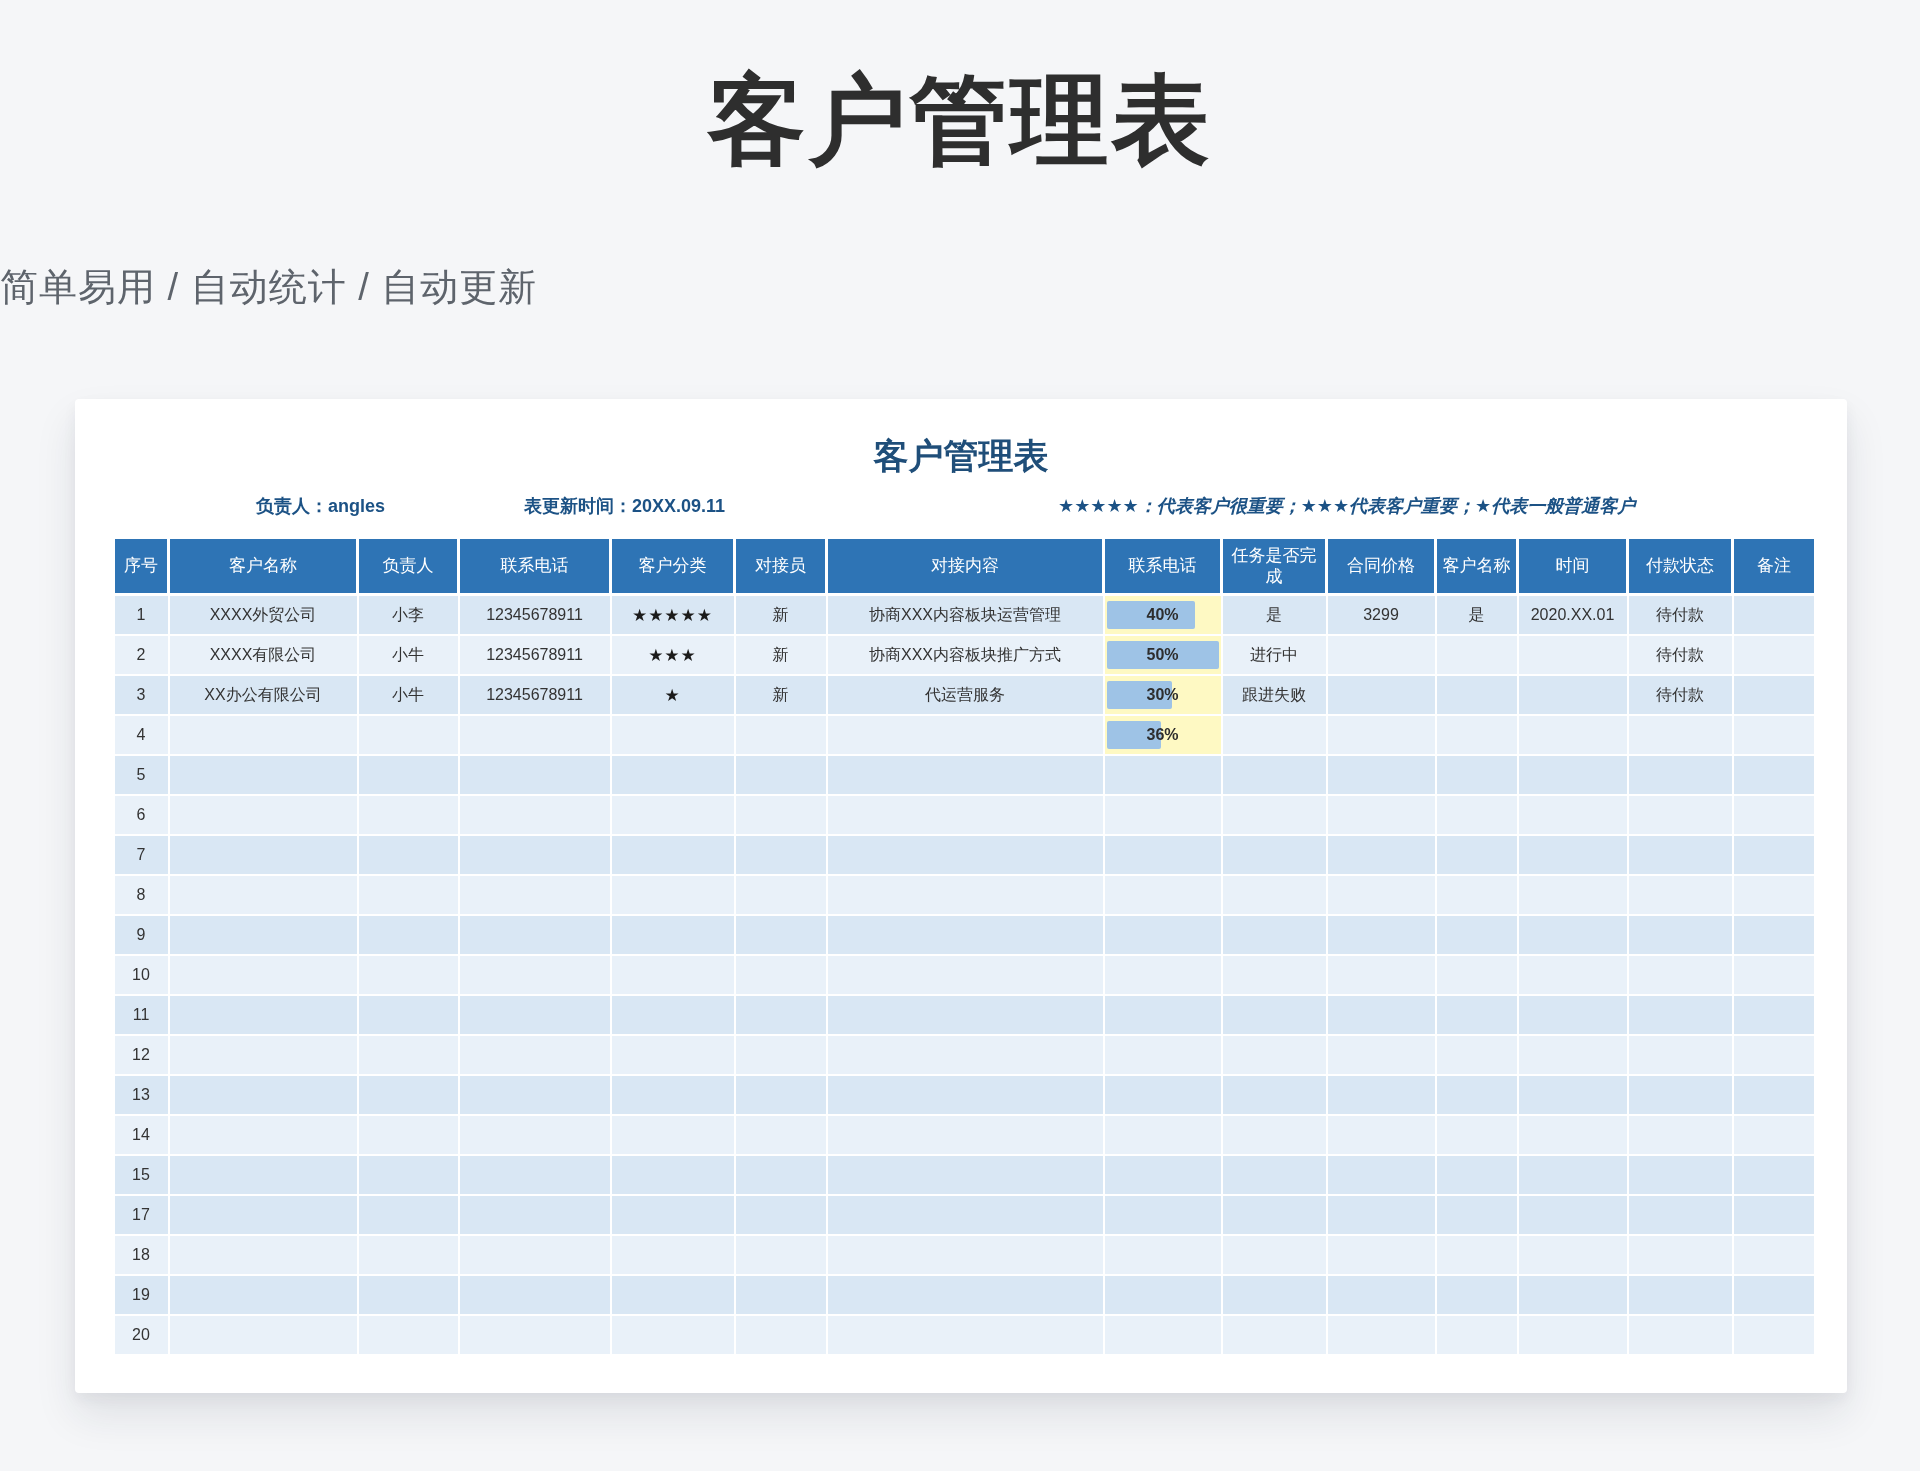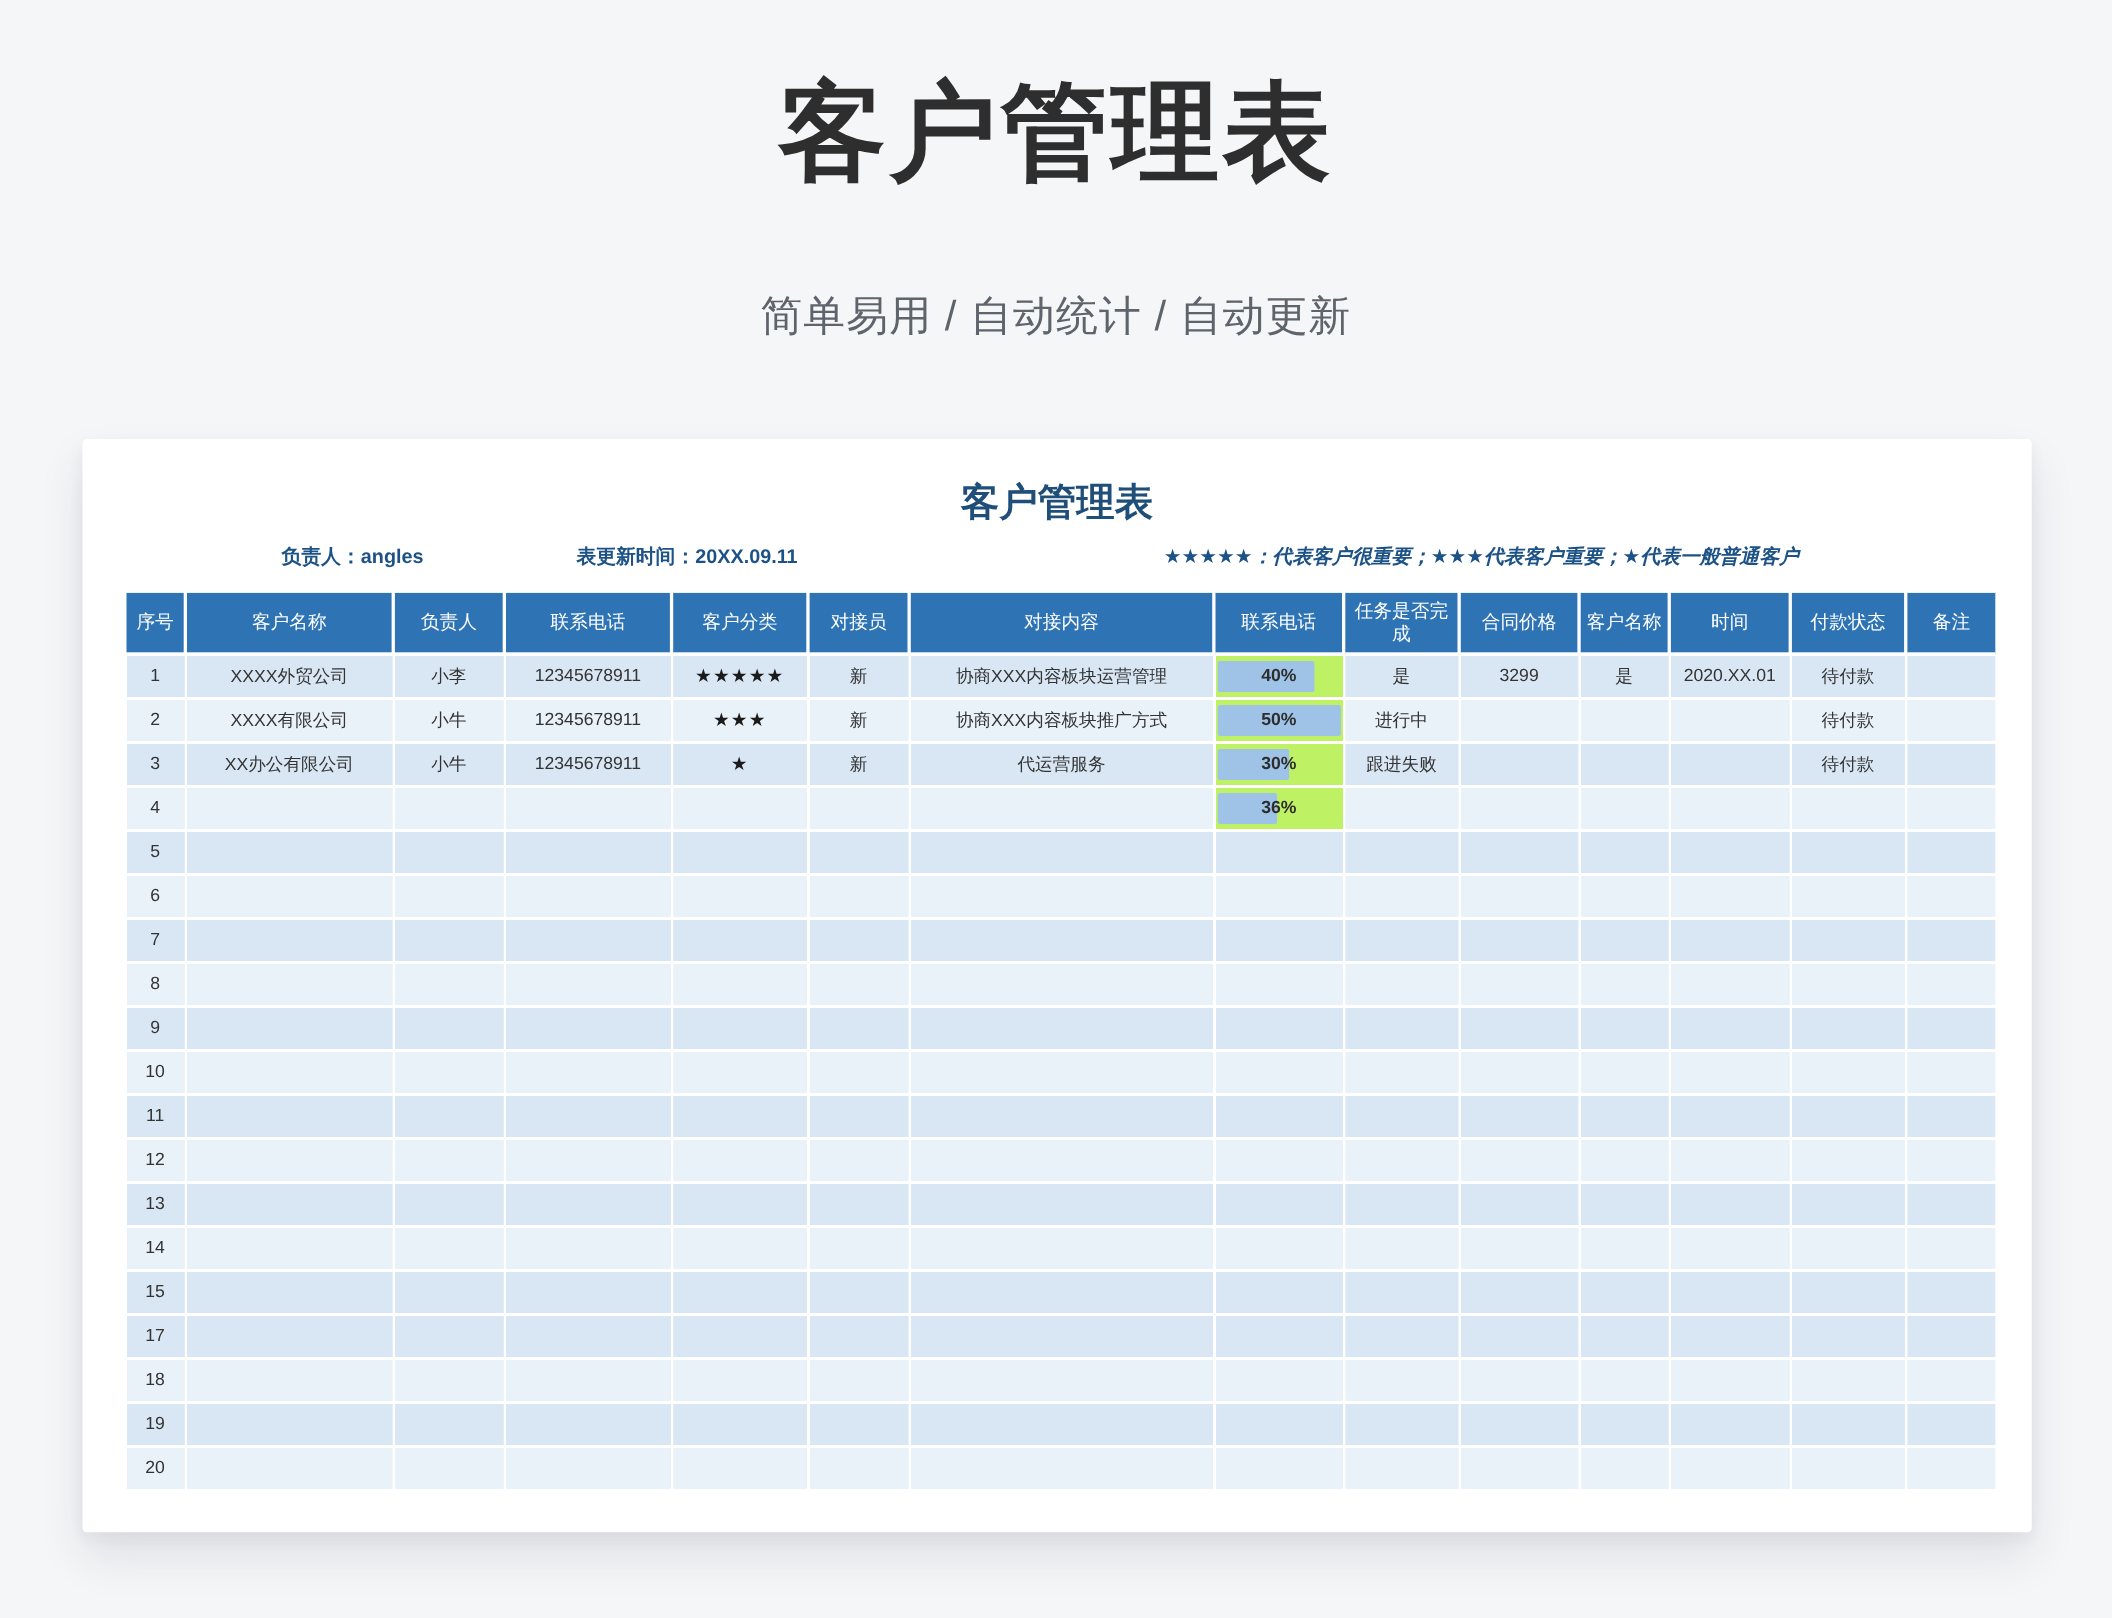--- a/index.html
+++ b/index.html
@@ -9,21 +9,21 @@
     font-family:"Liberation Sans","DejaVu Sans",sans-serif;
     position:relative;overflow:hidden;
   }
   .main-title{
     position:absolute;top:56px;left:0;width:1920px;
     text-align:center;font-size:98px;font-weight:900;
     color:#2e2e2e;letter-spacing:3px;line-height:1.32;
   }
   .subtitle{
     position:absolute;top:262px;left:0;width:1920px;
-    text-align:center;font-size:38px;color:#5e646c;letter-spacing:1px;
+    font-size:38px;color:#5e646c;letter-spacing:1px;
   }
   .card{
     position:absolute;left:75px;top:399px;width:1772px;height:994px;
     background:#ffffff;border-radius:4px;
     box-shadow:0 22px 42px rgba(30,40,60,0.10),0 6px 14px rgba(30,40,60,0.05);
   }
   .card-title{
     position:absolute;top:34px;left:0;width:100%;
     text-align:center;font-size:35px;font-weight:bold;color:var(--card-title,#1f4e79);
   }
@@ -44,21 +44,21 @@
     border:3px solid #ffffff;line-height:1.25;padding:0 2px;
     text-align:center;vertical-align:middle;
   }
   td{
     height:38px;font-size:16px;color:#333333;text-align:center;
     vertical-align:middle;border:2px solid #ffffff;padding:0;
     overflow:hidden;white-space:nowrap;
   }
   tr.odd td{background:var(--row-odd,#d9e7f4);}
   tr.even td{background:var(--row-even,#e9f1f9);}
-  tr.odd td.progress-filled, tr.even td.progress-filled{background:#bef264;}
+  tr.odd td.progress-filled, tr.even td.progress-filled{background:#fef9c3;}
   td.cat{font-size:17px;letter-spacing:1px;color:#1b1b1b;}
   .pwrap{position:relative;width:100%;height:38px;display:flex;align-items:center;justify-content:center;}
   .pbar{position:absolute;left:2px;top:5px;bottom:5px;background:var(--bar,#9ec3e6);border-radius:2px;}
   .pval{position:relative;font-weight:600;color:#2d2d2d;}
 </style>
 </head>
 <body style="--header-bg: #2e74b5; --row-odd: #d9e7f4; --row-even: #e9f1f9; --bar: #9ec3e6; --accent-text: #1c5285; --card-title: #1f4e79;">
 
 <div class="main-title">客户管理表</div>
 <div class="subtitle">简单易用 / 自动统计 / 自动更新</div>

